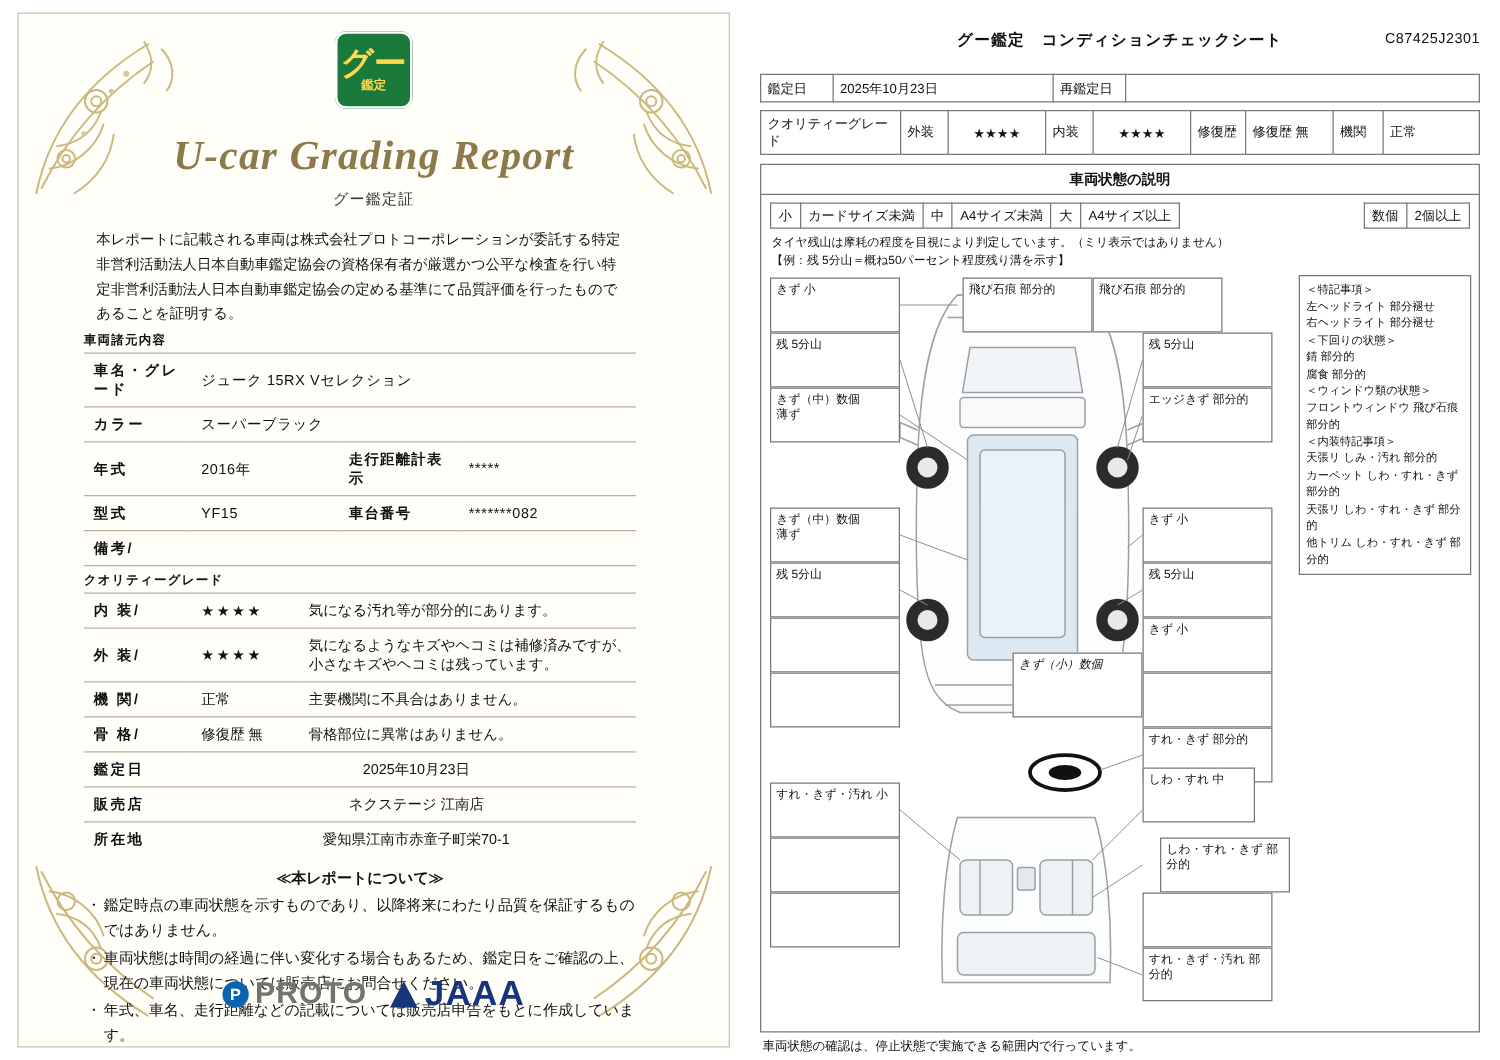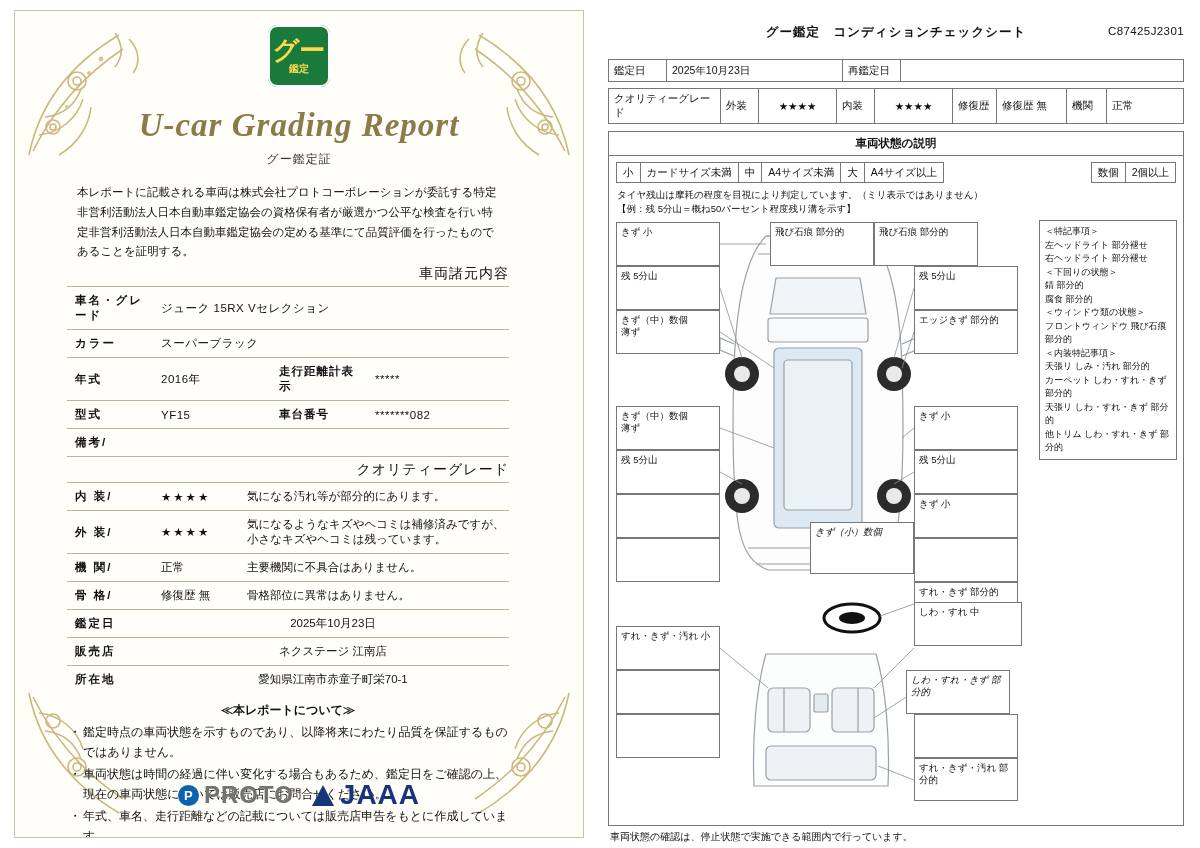--- a/index.html
+++ b/index.html
@@ -56,21 +56,21 @@
     position:absolute; top:140px; left:0; width:100%;
     text-align:center; font-size:12px; color:#333; letter-spacing:1px;
   }
 
   .cert-lead {
     position:absolute; left:62px; top:172px; width:420px;
     font-size:11.5px; line-height:1.72; color:#111; text-align:left;
   }
 
   .sect-head {
-    text-align:right; font-size:14px; font-weight:normal; letter-spacing:1px;
+    text-align:left; font-size:10px; font-weight:bold; letter-spacing:1px;
     padding:4px 0 3px;
   }
 
   .cert-body { position:absolute; left:52px; top:250px; width:442px; }
 
   table.specs { width:100%; border-collapse:collapse; }
   table.specs td {
     border-top:1px solid #b9b29c;
     padding:6px 4px 6px 8px;
     font-size:11.5px;
@@ -502,27 +502,27 @@
             </div>
             <div class="cell" style="left: 298px; top: 320px; width: 104px; height: 44px;">
               <div></div>
             </div>
             <div class="cell" style="left: 298px; top: 364px; width: 104px; height: 44px;">
               <div>すれ・きず 部分的</div>
             </div>
             <div class="cell" style="left: 0px; top: 408px; width: 104px; height: 44px;">
               <div>すれ・きず・汚れ 小</div>
             </div>
-            <div class="cell" style="left: 298px; top: 384px; width: 108px; height: 44px;">
+            <div class="cell" style="left: 298px; top: 396px; width: 90px; height: 44px;">
               <div>しわ・すれ 中</div>
             </div>
             <div class="cell" style="left: 0px; top: 452px; width: 104px; height: 44px;">
               <div></div>
             </div>
-            <div class="cell" style="left: 290px; top: 452px; width: 104px; height: 44px; font-style: italic;">
+            <div class="cell" style="left: 312px; top: 452px; width: 104px; height: 44px;">
               <div>しわ・すれ・きず 部分的</div>
             </div>
             <div class="cell" style="left: 0px; top: 496px; width: 104px; height: 44px;">
               <div></div>
             </div>
             <div class="cell" style="left: 298px; top: 496px; width: 104px; height: 44px;">
               <div></div>
             </div>
             <div class="cell" style="left: 298px; top: 540px; width: 104px; height: 43px;">
               <div>すれ・きず・汚れ 部分的</div>

